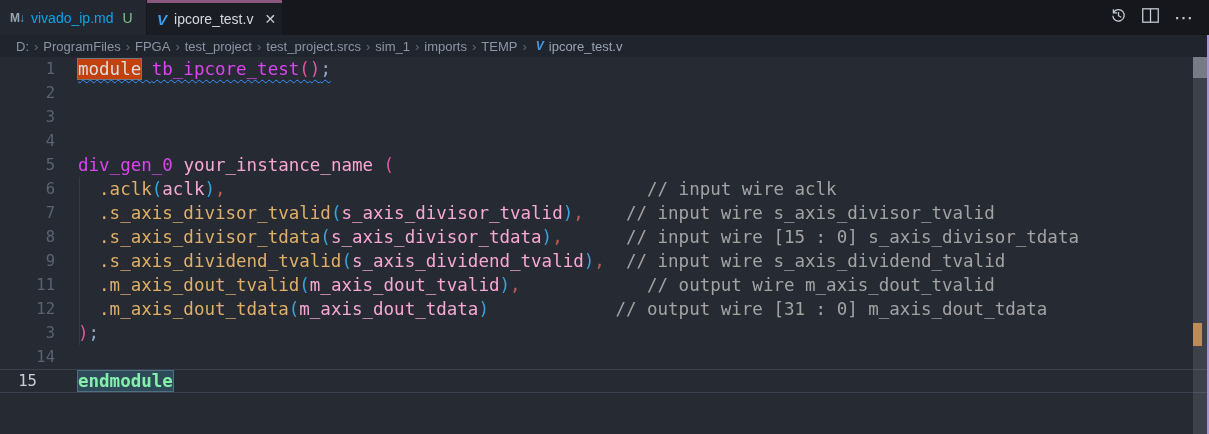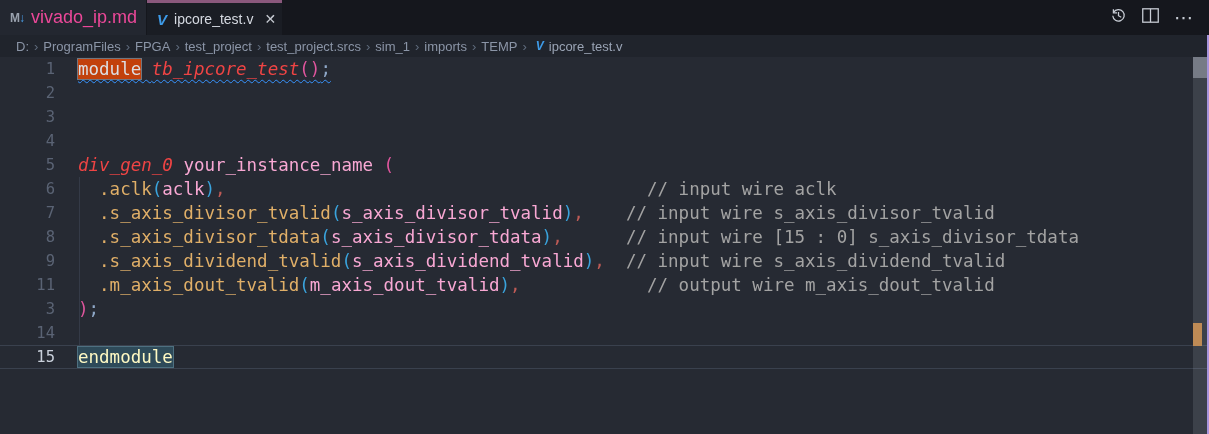--- a/index.html
+++ b/index.html
@@ -3,21 +3,21 @@
 <meta charset="utf-8">
 <style>
   html,body{margin:0;padding:0;background:#262A33;width:1209px;height:434px;overflow:hidden;
     font-family:"Liberation Sans",sans-serif;}
   .stage{position:relative;width:1209px;height:434px;background:#262A33;}
 
   
   .tabbar{position:absolute;left:0;top:0;width:1209px;height:35px;background:#15171D;display:flex;align-items:stretch;}
   .tab{display:flex;align-items:center;box-sizing:border-box;padding:0 10px;cursor:pointer;}
   .tab1{width:147px;background:#232730;border-right:1px solid #15171D;}
-  .tab1-label{color:#ec4899;font-size:18px;margin-left:7px;}
+  .tab1-label{color:#0ea5e9;font-size:14px;margin-left:7px;}
   .tab1-badge{color:#77C787;font-size:14px;margin-left:9px;}
   .md-icon{font-size:12px;font-weight:bold;letter-spacing:-1px;}
   .md-m{color:#9AA2AE;}
   .md-a{color:#4B9FE8;}
   .tab2{width:135px;background:#1A1D24;border-top:3px solid #8A587C;}
   .tab2-label{color:#D5D9E1;font-size:14px;margin-left:7px;}
   .v-icon{color:#3E9BE8;font-weight:700;font-size:15px;font-style:italic;}
   .v-icon-sm{color:#3E9BE8;font-weight:700;font-size:12px;font-style:italic;margin-left:6px;}
   .close{color:#C6CAD2;font-size:14px;margin-left:11px;}
   .tab-spacer{flex:1;}
@@ -30,28 +30,28 @@
   .crumb{margin:0 2px;cursor:pointer;}
   .csep{color:#5F6B7D;margin:0 3px;font-size:13px;}
   .crumb-file{color:#9AA4B5;margin-left:5px;}
 
   
   .editor{position:absolute;left:0;top:57px;width:1209px;height:377px;background:#262A33;
     font-family:"DejaVu Sans Mono",monospace;}
   .row{display:flex;height:24px;line-height:24px;width:1209px;}
   .row.active{box-shadow:inset 0 1px 0 #3A414E, inset 0 -1px 0 #3A414E;}
   .gut{flex:none;width:55px;text-align:right;color:#5A6374;font-size:15.5px;}
-  .gut.gact{color:#C9D0DB;}
+  .gut.gact{color:#C9D0DB;text-align:center;}
   .code{white-space:pre;padding-left:23px;font-size:17.5px;color:#ABB2BF;}
   .squiggle{text-decoration-line:underline;text-decoration-style:wavy;text-decoration-color:#3794FF;
     text-decoration-thickness:1px;text-underline-offset:4px;}
   .s-pl{color:#ABB2BF;}
   .s-kwx{color:#DCDFE4;background:#c2410c;box-shadow:0 0 0 1px #71767F;}
-  .s-kwsel{color:#fef9c3;background:#2E4A59;box-shadow:0 0 0 1px #4E7080;}
-  .s-it{color:#ef4444;font-style:italic;}
+  .s-kwsel{color:#86efac;background:#2E4A59;box-shadow:0 0 0 1px #4E7080;font-weight:bold;}
+  .s-it{color:#d946ef;}
   .s-id{color:#f9a8d4;}
   .s-pt{color:#E0AF68;text-align:center;}
   .s-p1{color:#E0569E;}
   .s-p2{color:#3AA3DC;}
   .s-cma{color:#BF5B56;}
   .s-sm{color:#8FA8C8;}
   .s-cm{color:#a3a3a3;}
 
   .indent-guide{position:absolute;left:79px;top:120px;width:1px;height:168px;background:#343A47;}
 
@@ -155,20 +155,24 @@
         </div>
         <div class="row">
           <span class="gut">9</span>
           <span class="code"><span class="s-pl">  </span><span class="s-pt">.s_axis_dividend_tvalid</span><span class="s-p2">(</span><span class="s-id">s_axis_dividend_tvalid</span><span class="s-p2">)</span><span class="s-cma">,</span><span class="s-cm">  // input wire s_axis_dividend_tvalid</span></span>
         </div>
         <div class="row">
           <span class="gut">11</span>
           <span class="code"><span class="s-pl">  </span><span class="s-pt">.m_axis_dout_tvalid</span><span class="s-p2">(</span><span class="s-id">m_axis_dout_tvalid</span><span class="s-p2">)</span><span class="s-cma">,</span><span class="s-cm">            // output wire m_axis_dout_tvalid</span></span>
         </div>
         <div class="row">
+          <span class="gut">12</span>
+          <span class="code"><span class="s-pl">  </span><span class="s-pt">.m_axis_dout_tdata</span><span class="s-p2">(</span><span class="s-id">m_axis_dout_tdata</span><span class="s-p2">)</span><span class="s-cm">            // output wire [31 : 0] m_axis_dout_tdata</span></span>
+        </div>
+        <div class="row">
           <span class="gut">3</span>
           <span class="code"><span class="s-p1">)</span><span class="s-sm">;</span></span>
         </div>
         <div class="row">
           <span class="gut">14</span>
           <span class="code"></span>
         </div>
         <div class="row active">
           <span class="gut gact">15</span>
           <span class="code"><span class="s-kwsel">endmodule</span></span>

